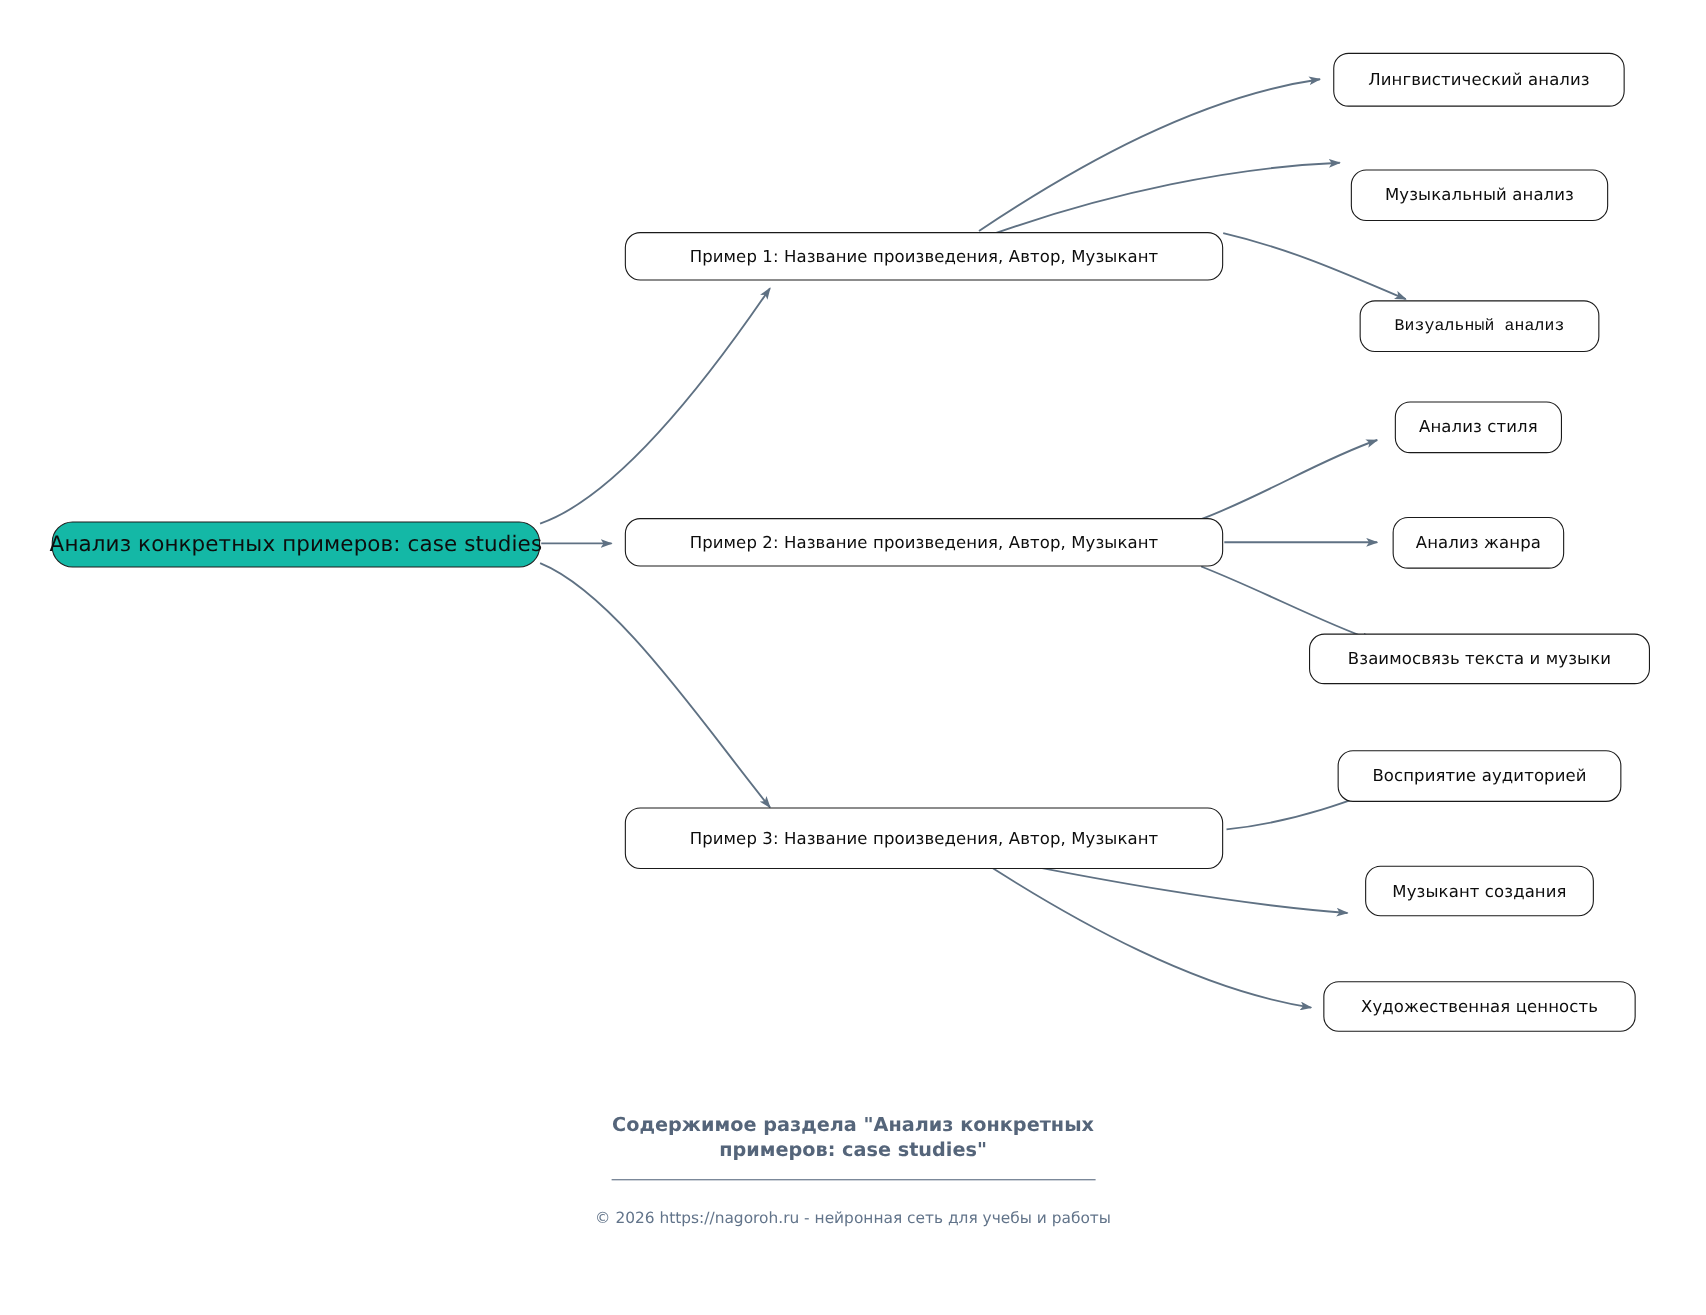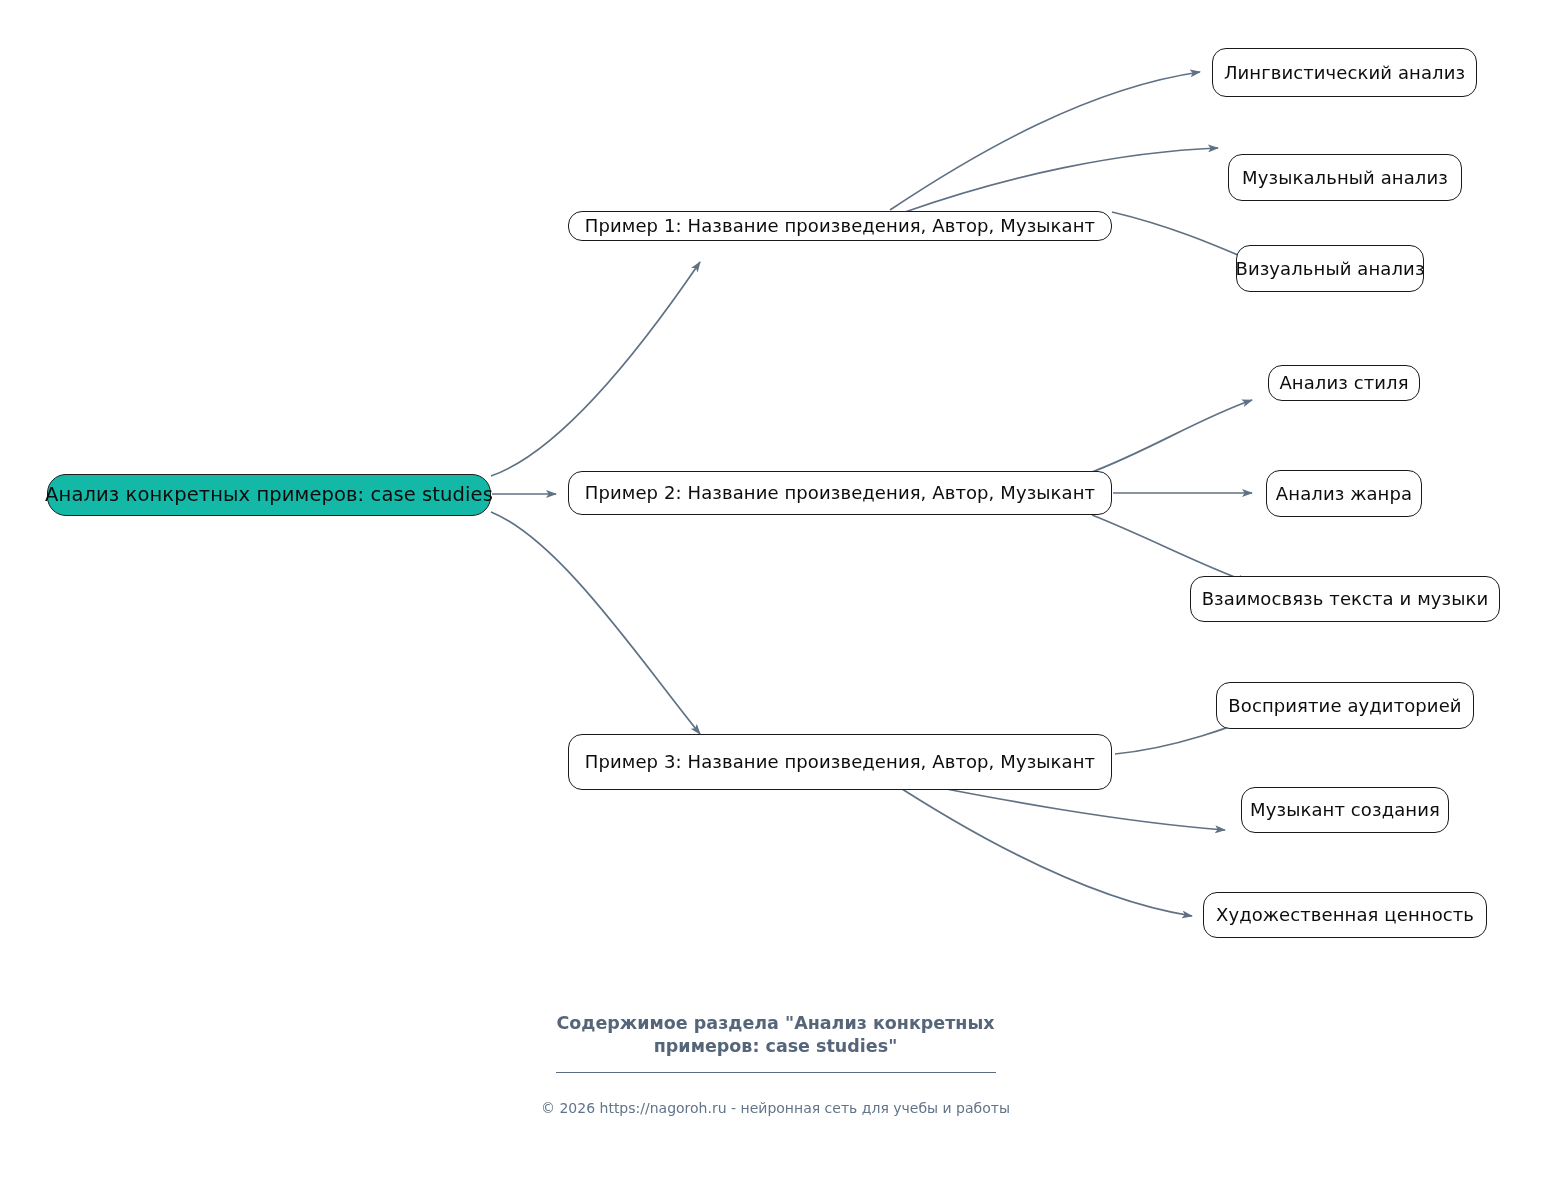--- a/index.html
+++ b/index.html
@@ -36,21 +36,21 @@
   .node {
     position: absolute;
     box-sizing: border-box;
     display: flex;
     align-items: center;
     justify-content: center;
     border: 1.6px solid #1a1a1a;
     border-radius: 14px;
     background: #ffffff;
     color: #0d0d0d;
-    font-size: 18px;
+    font-size: 15px;
     line-height: 1;
     white-space: nowrap;
     padding: 0 14px;
     letter-spacing: 0.1px;
   }
 
   .node.root {
     background: #14b8a6;
     border: 1.8px solid #1d1d1d;
     border-radius: 19px;
@@ -119,41 +119,41 @@
 
     <path d="M 1115,754 C 1175,748 1230,728 1283,706" fill="none" stroke="#5f7183" stroke-width="1.7" marker-end="url(#arrowhead)"></path>
     <path d="M 890,778 C 1000,800 1120,822 1225,830" fill="none" stroke="#5f7183" stroke-width="1.7" marker-end="url(#arrowhead)"></path>
     <path d="M 885,778 C 980,840 1090,900 1192,916" fill="none" stroke="#5f7183" stroke-width="1.7" marker-end="url(#arrowhead)"></path>
   </svg>
 
   <div class="node root" style="left:47px; top:474px; width:444px; height:42px;">
     <span class="node-label">Анализ конкретных примеров: case studies</span>
   </div>
 
-  <div class="node" style="left:568px; top:211px; width:544px; height:30px;">
+  <div class="node" style="left:568px; top:211px; width:544px; height:44px;">
     <span class="node-label">Пример 1: Название произведения, Автор, Музыкант</span>
   </div>
 
   <div class="node" style="left:1212px; top:48px; width:265px; height:49px;">
     <span class="node-label">Лингвистический анализ</span>
   </div>
 
   <div class="node" style="left:1228px; top:154px; width:234px; height:47px;">
     <span class="node-label">Музыкальный анализ</span>
   </div>
 
-  <div class="node" style="left:1236px; top:245px; width:188px; height:47px;">
+  <div class="node" style="left:1236px; top:273px; width:218px; height:47px;font-family:Liberation Mono, monospace;">
     <span class="node-label">Визуальный анализ</span>
   </div>
 
   <div class="node" style="left:568px; top:471px; width:544px; height:44px;">
     <span class="node-label">Пример 2: Название произведения, Автор, Музыкант</span>
   </div>
 
-  <div class="node" style="left:1268px; top:365px; width:152px; height:36px;">
+  <div class="node" style="left:1268px; top:365px; width:152px; height:47px;">
     <span class="node-label">Анализ стиля</span>
   </div>
 
   <div class="node" style="left:1266px; top:470px; width:156px; height:47px;">
     <span class="node-label">Анализ жанра</span>
   </div>
 
   <div class="node" style="left:1190px; top:576px; width:310px; height:46px;align-items:center;">
     <span class="node-label">Взаимосвязь текста и музыки</span>
   </div>

